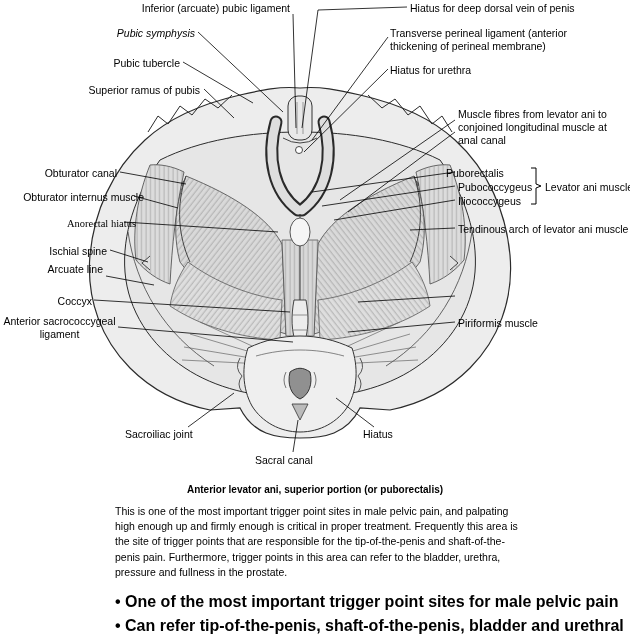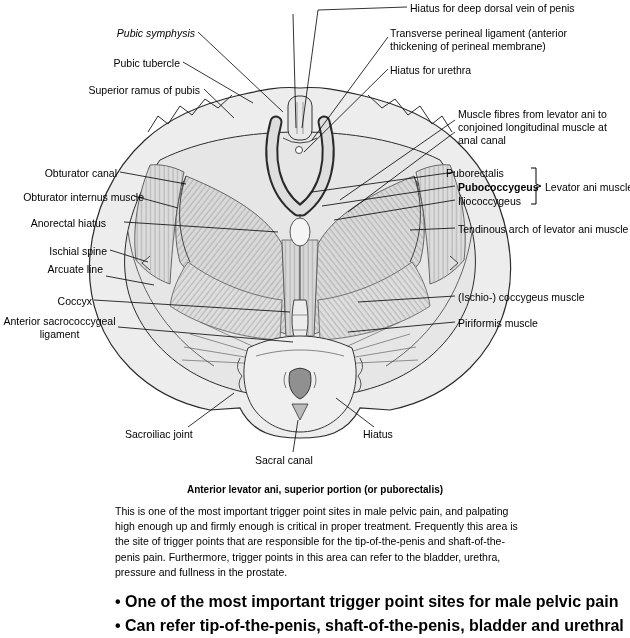--- a/index.html
+++ b/index.html
@@ -158,37 +158,37 @@
         <polyline points="94,300 290,312"></polyline>
         <polyline points="118,327 293,342"></polyline>
         <polyline points="188,427 234,393"></polyline>
         <polyline points="374,427 336,398"></polyline>
         <polyline points="293,452 298,420"></polyline>
       </g>
 
       <path d="M 531,168 L 536,168 L 536,184 L 541,186 L 536,188 L 536,204 L 531,204" fill="none" stroke="#000" stroke-width="1"></path>
     </svg>
 
+    <div class="lbl ra" style="left:110px;top:2px;width:180px;">Inferior (arcuate) pubic ligament</div>
     <div class="lbl" style="left:410px;top:2px;width:210px;">Hiatus for deep dorsal vein of penis</div>
     <div class="lbl ra" style="left:95px;top:27px;width:100px;font-style:italic;">Pubic symphysis</div>
     <div class="lbl" style="left:390px;top:27px;width:195px;">Transverse perineal ligament (anterior thickening of perineal membrane)</div>
     <div class="lbl ra" style="left:80px;top:57px;width:100px;">Pubic tubercle</div>
     <div class="lbl" style="left:390px;top:64px;width:150px;">Hiatus for urethra</div>
     <div class="lbl ra" style="left:60px;top:84px;width:140px;">Superior ramus of pubis</div>
     <div class="lbl" style="left:458px;top:108px;width:165px;">Muscle fibres from levator ani to conjoined longitudinal muscle at anal canal</div>
     <div class="lbl" style="left:446px;top:167px;width:100px;">Puborectalis</div>
-    <div class="lbl" style="left:458px;top:181px;width:110px;font-weight:bold;">Pubococcygeus</div>
+    <div class="lbl" style="left:458px;top:181px;width:110px;">Pubococcygeus</div>
     <div class="lbl" style="left:458px;top:195px;width:100px;">Iliococcygeus</div>
     <div class="lbl" style="left:545px;top:181px;width:90px;">Levator ani muscle</div>
     <div class="lbl" style="left:458px;top:223px;width:200px;">Tendinous arch of levator ani muscle</div>
-    <div class="lbl" style="left:458px;top:291px;width:160px;">(Ischio-) coccygeus muscle</div>
     <div class="lbl" style="left:458px;top:317px;width:120px;">Piriformis muscle</div>
     <div class="lbl ra" style="left:27px;top:167px;width:90px;">Obturator canal</div>
     <div class="lbl ra" style="left:12px;top:191px;width:132px;">Obturator internus muscle</div>
-    <div class="lbl ra" style="left:24px;top:217px;width:82px;">Anorectal hiatus</div>
+    <div class="lbl ra" style="left:54px;top:217px;width:82px;font-family:Liberation Serif, serif;">Anorectal hiatus</div>
     <div class="lbl ra" style="left:40px;top:245px;width:67px;">Ischial spine</div>
     <div class="lbl ra" style="left:40px;top:263px;width:63px;">Arcuate line</div>
     <div class="lbl ra" style="left:50px;top:295px;width:42px;">Coccyx</div>
     <div class="lbl ca" style="left:2px;top:315px;width:115px;">Anterior sacrococcygeal ligament</div>
     <div class="lbl" style="left:125px;top:428px;width:80px;">Sacroiliac joint</div>
     <div class="lbl" style="left:363px;top:428px;width:60px;">Hiatus</div>
     <div class="lbl" style="left:255px;top:454px;width:80px;">Sacral canal</div>
   </div>
 
   <div class="caption-title">Anterior levator ani, superior portion (or puborectalis)</div>

